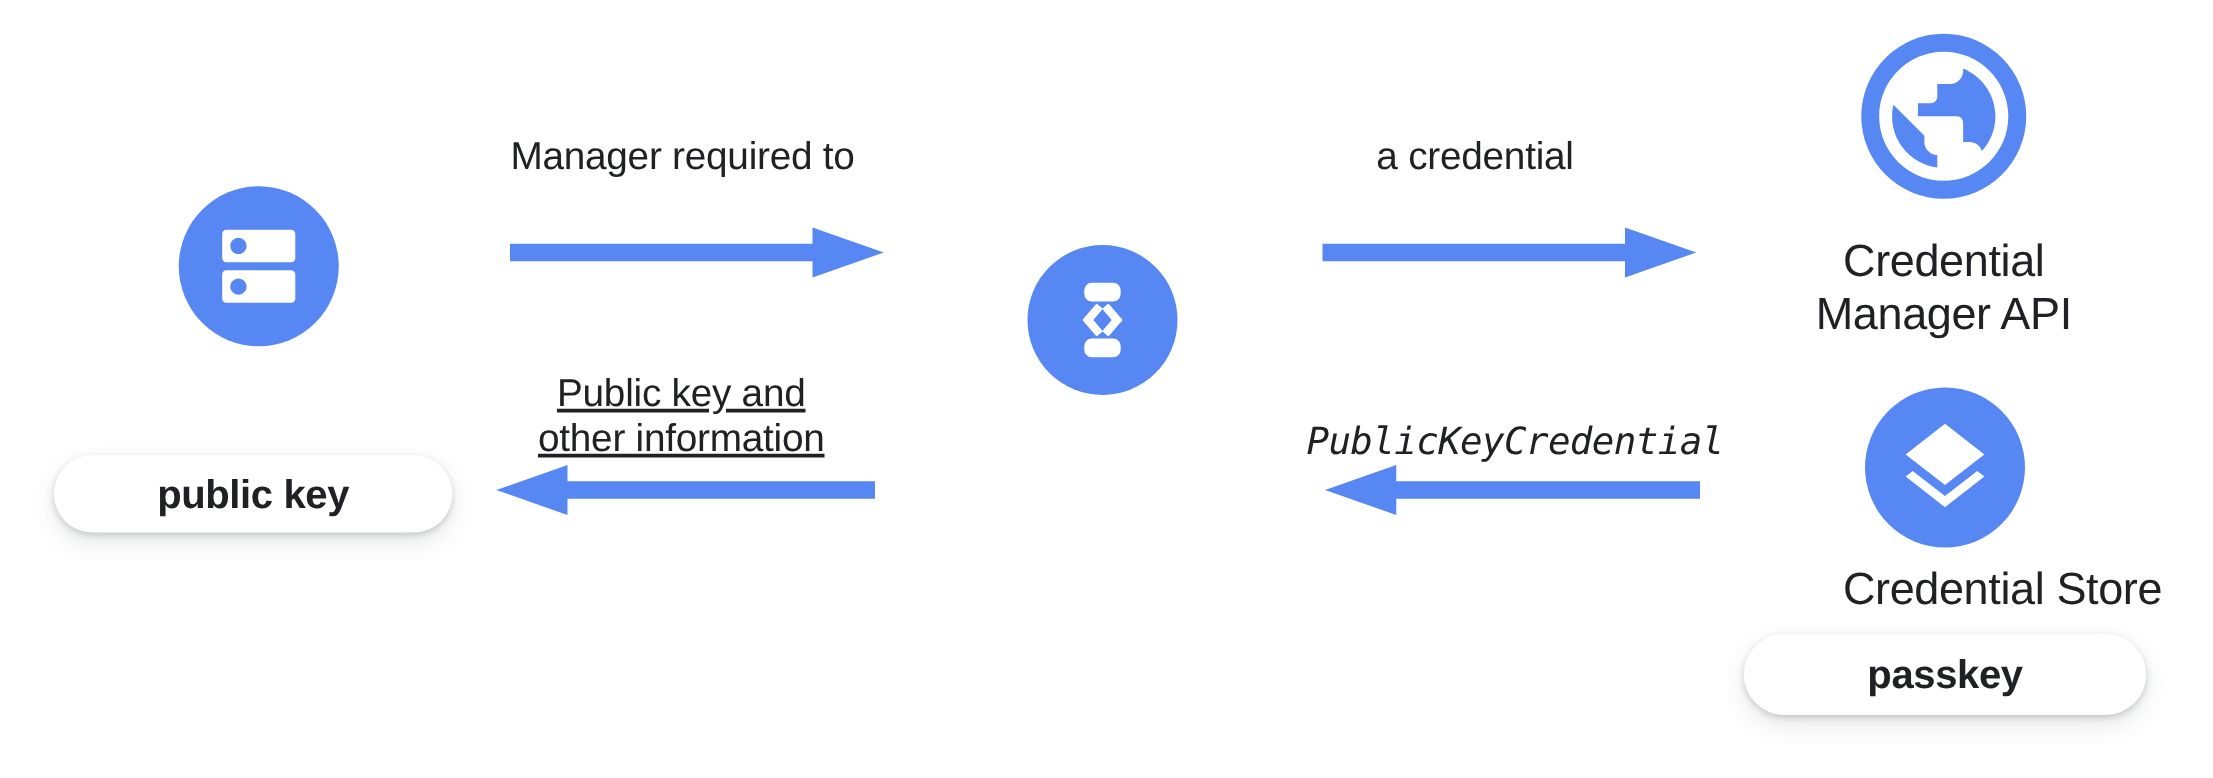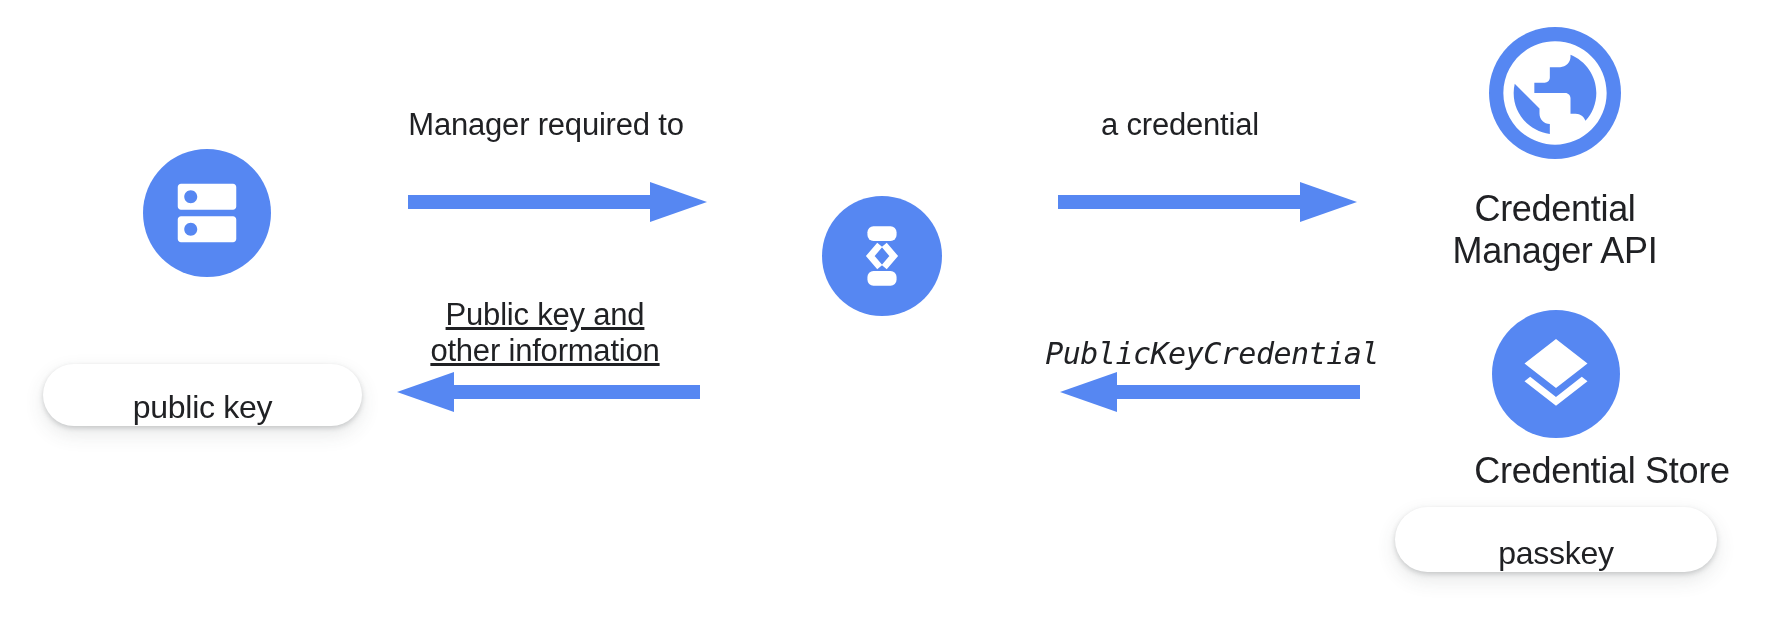--- a/index.html
+++ b/index.html
@@ -24,22 +24,22 @@
   
   .node-label{position:absolute;text-align:center;color:var(--text);
               font-size:36px;font-weight:500;letter-spacing:-0.3px;line-height:42px;}
   #l-server{left:57px;top:286px;width:300px;}
   #l-app{left:732px;top:332px;width:300px;}
   #l-cm{left:1405px;top:164px;width:300px;margin-top:24px;}
   #l-cs{left:1432px;top:450px;width:340px;}
 
   
   .pill{position:absolute;background:var(--pill-background);border-radius:999px;
-        display:flex;align-items:flex-end;justify-content:center;
-        color:var(--text);font-size:32px;font-weight:400;letter-spacing:-0.3px;
+        display:flex;align-items:center;justify-content:center;
+        color:var(--text);font-size:32px;font-weight:700;letter-spacing:-0.3px;
         box-shadow:0 2px 5px rgba(60,64,67,.22),0 8px 20px rgba(60,64,67,.12);}
   #pill-public-key{left:43px;top:364px;width:319px;height:62px;}
   #pill-passkey{left:1395px;top:507px;width:322px;height:65px;}
 
   
   .arrow{position:absolute;height:40px;}
   .shaft{position:absolute;top:13px;height:14px;background:var(--blue);}
   .arrow.right .shaft{left:0;right:50px;}
   .arrow.left  .shaft{left:50px;right:0;}
   .head{position:absolute;top:0;width:0;height:0;

